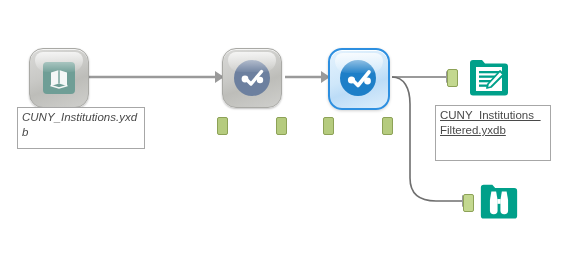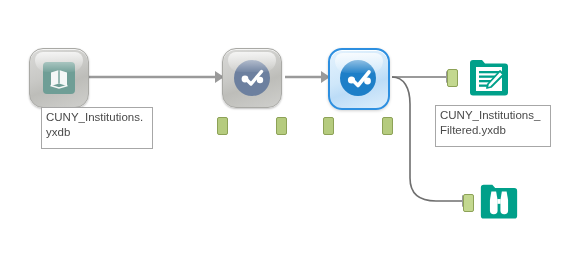--- a/index.html
+++ b/index.html
@@ -135,21 +135,21 @@
           <rect x="1" y="1" width="32" height="32" rx="4" fill="#6f9e96"></rect>
           <path d="M17 9 L9 11.5 L9 25 L17 22.5 Z" fill="#ffffff" opacity="0.92"></path>
           <path d="M17 9 L25 11.5 L25 25 L17 22.5 Z" fill="#ffffff" opacity="0.92"></path>
           <path d="M17 9 L17 22.5" stroke="#6f9e96" stroke-width="1.4" fill="none"></path>
           <path d="M8.5 24.5 L17 27 L25.5 24.5" stroke="#ffffff" stroke-width="1.6" fill="none" opacity="0.92"></path>
         </svg>
       </span>
     </div>
     <div class="anchor" style="left:54px; top:69px;"></div>
   </div>
-  <div class="label-box" style="left:41px; top:107px; width:112px; height:42px;">CUNY_Institutions.yxdb</div>
+  <div class="label-box" style="left:17px; top:107px; width:128px; height:42px;font-style:italic;">CUNY_Institutions.yxdb</div>
 
   <div class="node" style="left:222px; top:48px;">
     <div class="shell">
       <div class="disc">
         <svg width="36" height="36" viewBox="0 0 36 36">
           <circle cx="11" cy="19" r="3.4" fill="#ffffff"></circle>
           <circle cx="26" cy="20" r="3.2" fill="#ffffff"></circle>
           <path d="M11.5 18.5 L17 24 L27.5 11.5" stroke="#ffffff" stroke-width="3.4" fill="none" stroke-linecap="round" stroke-linejoin="round"></path>
         </svg>
       </div>
@@ -179,21 +179,21 @@
         <path d="M3 9 a3 3 0 0 1 3-3 h9 l3 3.5 h20 a3 3 0 0 1 3 3 v26 a3 3 0 0 1 -3 3 h-32 a3 3 0 0 1 -3 -3 Z" fill="#00a08a"></path>
         <rect x="9" y="13" width="26" height="24" fill="#ffffff"></rect>
         <rect x="12" y="17" width="20" height="2.3" fill="#00a08a"></rect>
         <rect x="12" y="21.5" width="20" height="2.3" fill="#00a08a"></rect>
         <rect x="12" y="26" width="14" height="2.3" fill="#00a08a"></rect>
         <rect x="12" y="30.5" width="10" height="2.3" fill="#00a08a"></rect>
         <path d="M33 17 L36.5 20.5 L24 33 L20 34 L21 30 Z" fill="#ffffff" stroke="#00a08a" stroke-width="1.8" stroke-linejoin="round"></path>
       </svg>
     </span>
   </div>
-  <div class="label-box" style="left:435px; top:105px; width:116px; height:42px;">CUNY_Institutions_Filtered.yxdb</div>
+  <div class="label-box" style="left:435px; top:105px; width:116px; height:56px;text-decoration:underline;">CUNY_Institutions_Filtered.yxdb</div>
 
   <div class="node" style="left:470px; top:179px;">
     <div class="anchor teal" style="left:-7px; top:15px;"></div>
     <span class="flat-icon" style="left:8px; top:0px;">
       <svg width="42" height="42" viewBox="0 0 44 44">
         <path d="M3 9 a3 3 0 0 1 3-3 h9 l3 3.5 h20 a3 3 0 0 1 3 3 v26 a3 3 0 0 1 -3 3 h-32 a3 3 0 0 1 -3 -3 Z" fill="#00a08a"></path>
         <path d="M14 13 h5 l1.5 9 v11 a4 4 0 0 1 -8 0 v-11 Z" fill="#ffffff"></path>
         <path d="M30 13 h-5 l-1.5 9 v11 a4 4 0 0 0 8 0 v-11 Z" fill="#ffffff"></path>
         <rect x="20.3" y="21" width="3.4" height="5" fill="#ffffff"></rect>
       </svg>

